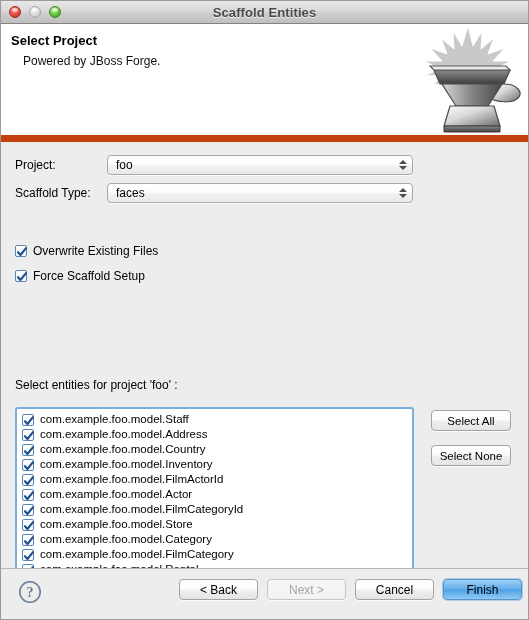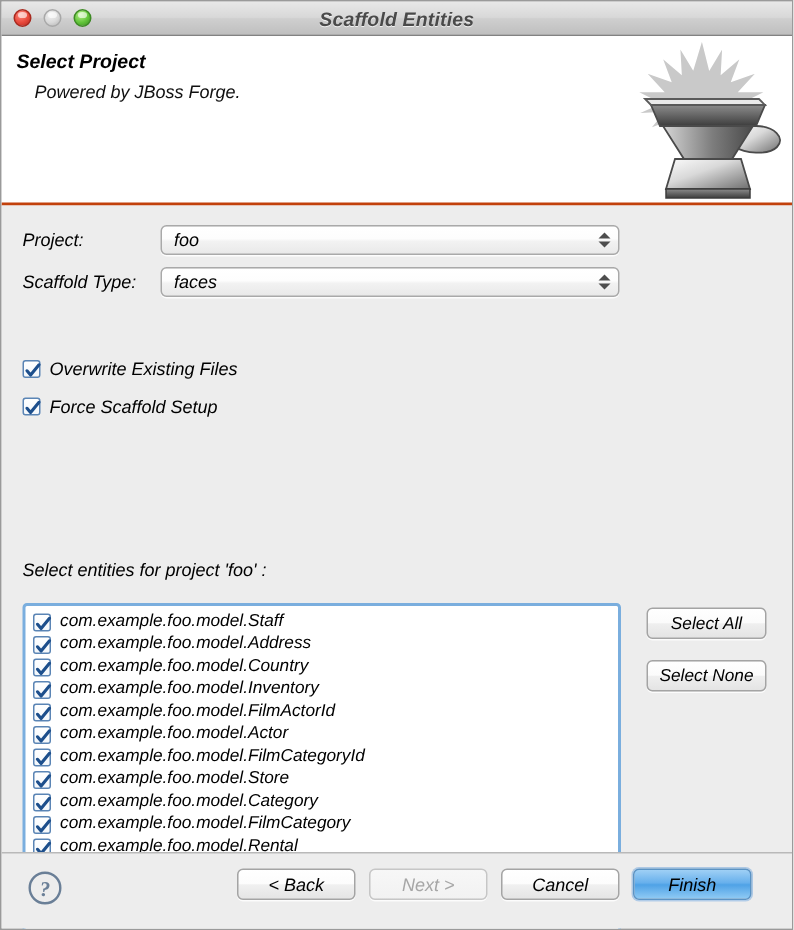--- a/index.html
+++ b/index.html
@@ -19,21 +19,20 @@
   #window {
     position: relative;
     width: 529px;
     height: 620px;
     box-sizing: border-box;
     background: #ededed;
     border: 1px solid #9a9a9a;
     display: flex;
     flex-direction: column;
     overflow: hidden;
-    font-style: italic;
   }
 
   
   #titlebar {
     position: relative;
     height: 22px;
     flex: 0 0 22px;
     background: linear-gradient(to bottom, #e8e8e8 0%, #d8d8d8 48%, #cfcfcf 52%, #bfbfbf 100%);
     border-bottom: 1px solid #828282;
     display: flex;
@@ -85,21 +84,21 @@
     color: #4a4a4a;
     text-shadow: 0 1px 0 rgba(255,255,255,0.75);
     letter-spacing: 0.1px;
   }
 
   
   #header {
     position: relative;
     flex: 0 0 111px;
     background: #ffffff;
-    border-bottom: 2px solid #c2410c;
+    border-bottom: 7px solid #c2410c;
     overflow: hidden;
   }
   #header-title {
     position: absolute;
     left: 10px;
     top: 9px;
     font-size: 13px;
     font-weight: bold;
     color: #000000;
   }
@@ -283,21 +282,21 @@
   #help-button {
     position: absolute;
     left: 17px;
     top: 11px;
     width: 24px;
     height: 24px;
     cursor: default;
   }
   .footer-buttons {
     position: absolute;
-    right: 27px;
+    right: 6px;
     top: 10px;
     display: flex;
     align-items: flex-end;
     gap: 9px;
     margin-left: 31px;
   }
   .fbtn {
     width: 79px;
     height: 21px;
     box-sizing: border-box;

